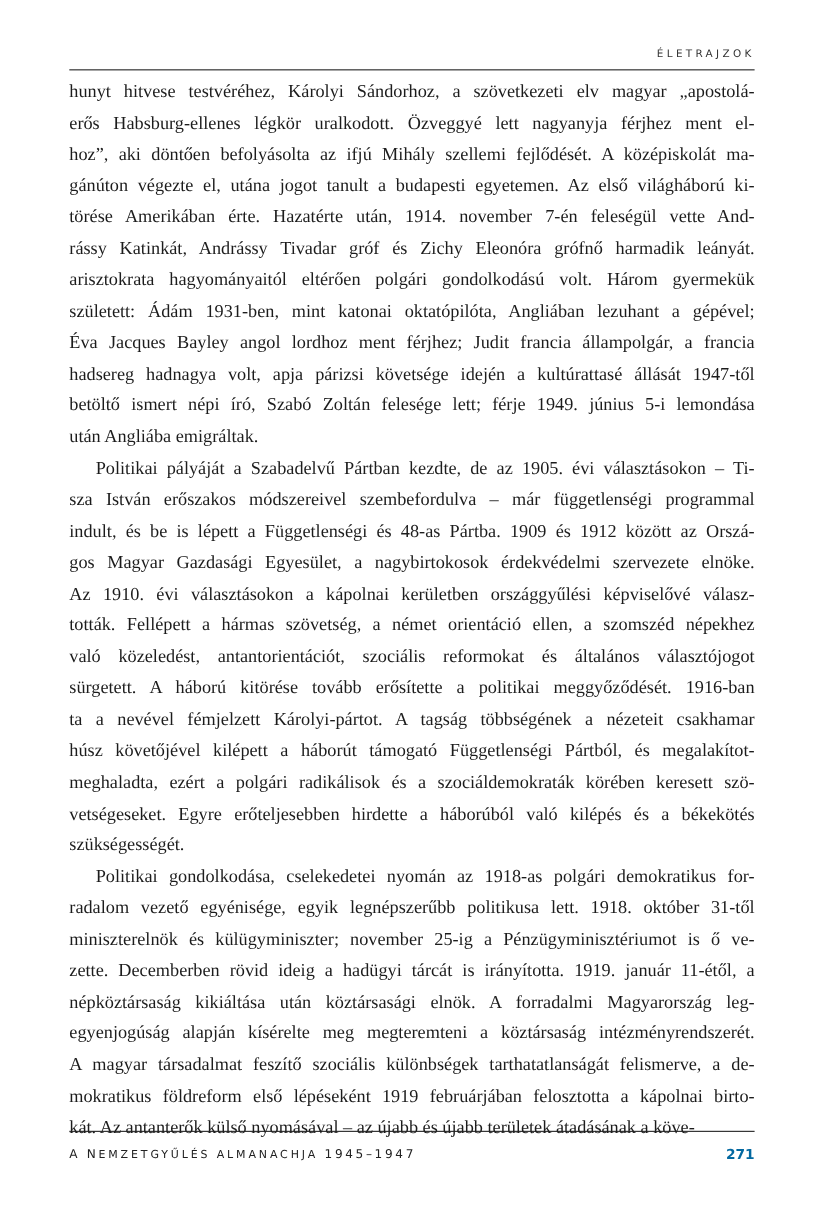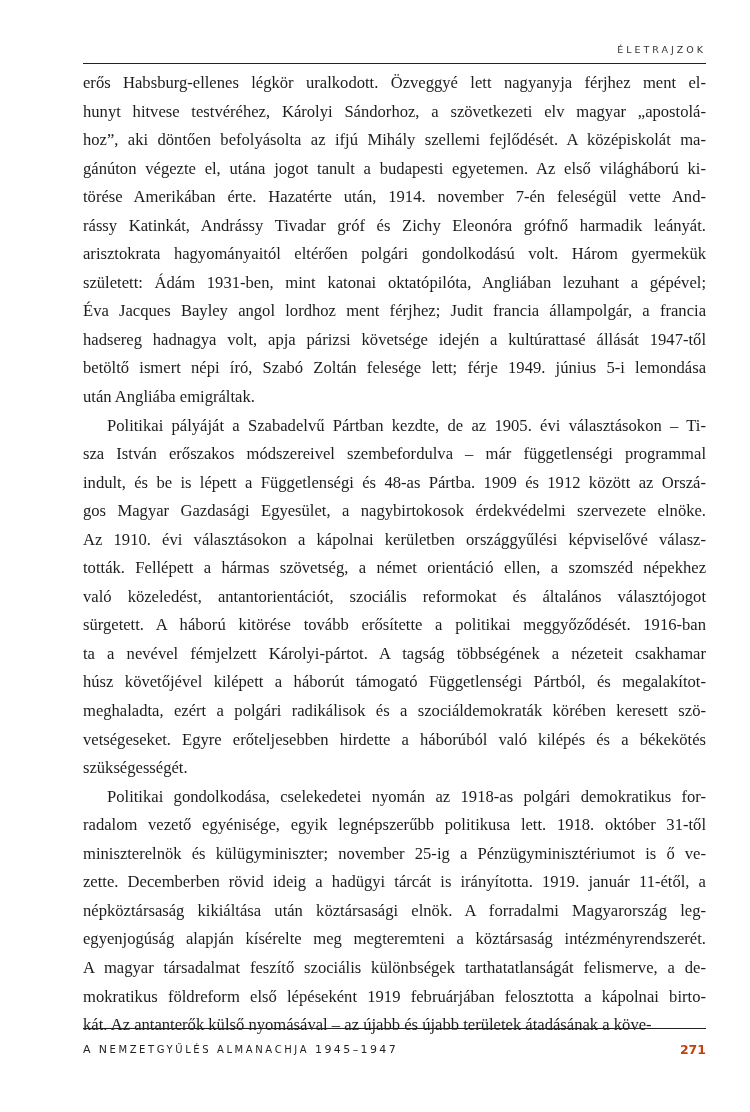--- a/index.html
+++ b/index.html
@@ -13,21 +13,20 @@
     position: relative;
     overflow: hidden;
     color: #1a1a1a;
   }
   .page {
     position: absolute;
     left: 63px;
     top: 0;
     width: 623px;
     height: 1112px;
-    margin-left: 20px;
   }
   .running-head {
     position: absolute;
     top: 44px;
     right: 0;
     font-family: "DejaVu Sans", sans-serif;
     font-size: 9.5px;
     letter-spacing: 3px;
     color: #333;
     text-transform: uppercase;
@@ -83,34 +82,34 @@
     font-size: 10px;
     letter-spacing: 2.6px;
   }
   .footer-right {
     position: absolute;
     top: 1042px;
     right: 0;
     font-family: "DejaVu Sans", sans-serif;
     font-weight: bold;
     font-size: 12.5px;
-    color: #c2410c;
+    color: #0369a1;
   }
 </style>
 </head>
 <body>
 
 <div class="page">
   <div class="running-head">Életrajzok</div>
   <div class="rule top"></div>
 
   <div class="body-text">
     <p id="para-0">
+        <span class="line">hunyt hitvese testvéréhez, Károlyi Sándorhoz, a szövetkezeti elv magyar „apostolá-</span>
         <span class="line">erős Habsburg-ellenes légkör uralkodott. Özveggyé lett nagyanyja férjhez ment el-</span>
-        <span class="line">hunyt hitvese testvéréhez, Károlyi Sándorhoz, a szövetkezeti elv magyar „apostolá-</span>
         <span class="line">hoz”, aki döntően befolyásolta az ifjú Mihály szellemi fejlődését. A középiskolát ma-</span>
         <span class="line">gánúton végezte el, utána jogot tanult a budapesti egyetemen. Az első világháború ki-</span>
         <span class="line">törése Amerikában érte. Hazatérte után, 1914. november 7-én feleségül vette And-</span>
         <span class="line">rássy Katinkát, Andrássy Tivadar gróf és Zichy Eleonóra grófnő harmadik leányát.</span>
         <span class="line">arisztokrata hagyományaitól eltérően polgári gondolkodású volt. Három gyermekük</span>
         <span class="line">született: Ádám 1931-ben, mint katonai oktatópilóta, Angliában lezuhant a gépével;</span>
         <span class="line">Éva Jacques Bayley angol lordhoz ment férjhez; Judit francia állampolgár, a francia</span>
         <span class="line">hadsereg hadnagya volt, apja párizsi követsége idején a kultúrattasé állását 1947-től</span>
         <span class="line">betöltő ismert népi író, Szabó Zoltán felesége lett; férje 1949. június 5-i lemondása</span>
         <span class="line last">után Angliába emigráltak.</span>

